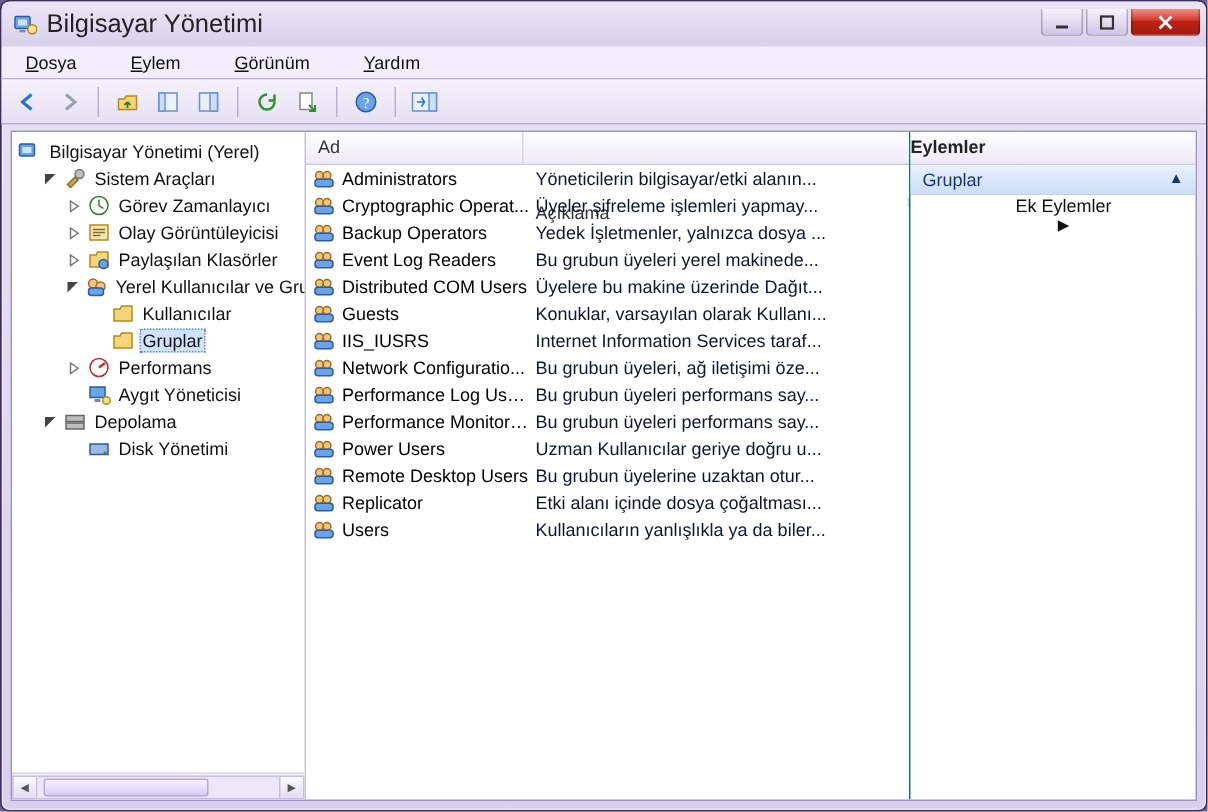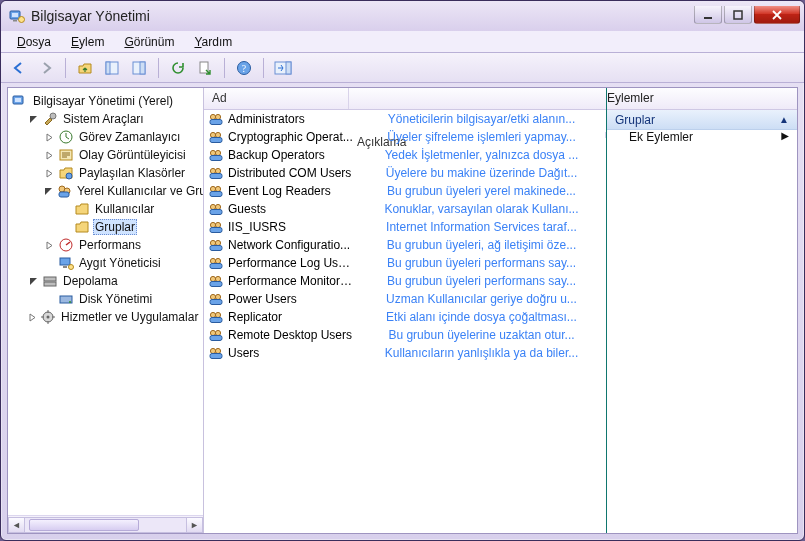--- a/index.html
+++ b/index.html
@@ -25,37 +25,37 @@
   
   .titlebar {
     height: 30px;
     display: flex;
     align-items: center;
     padding: 0 4px 0 8px;
     background: linear-gradient(#ece6f6, #d9cfec);
     border-radius: 6px 6px 0 0;
   }
   .titlebar .app-icon { width:16px; height:16px; margin-right:6px; }
-  .titlebar .title { flex:1; color:#222; font-size:14px; }
+  .titlebar .title { flex:1; color:#222; font-size:17px; }
   .winbtns { display:flex; gap:2px; align-items:flex-start; margin-top:-2px;}
   .winbtn {
     width:28px; height:18px; border-radius:0 0 3px 3px;
     display:flex; align-items:center; justify-content:center;
     border:1px solid rgba(0,0,0,0.25); border-top:none;
     background: linear-gradient(#f6f3fc, #cfc6e6);
     color:#333; font-size:10px;
   }
   .winbtn.close {
     width:46px;
     background: linear-gradient(#f08f85, #d2392a 45%, #bf2315 46%, #a01b0f);
     color:#fff;
   }
   
   .menubar {
-    height:22px; display:flex; align-items:center; gap:4px;
+    height:22px; display:flex; align-items:center; gap:20px;
     padding:0 8px; background:#f2eefb; border-bottom:1px solid #b9b0d6;
   }
   .menuitem {
     padding:2px 8px; color:#111; border-radius:2px;
   }
   .menuitem .ul { text-decoration: underline; }
   
   .toolbar {
     height:30px; display:flex; align-items:center; gap:3px; padding:2px 6px;
     background: linear-gradient(#f5f2fb,#e6e0f3);
@@ -110,35 +110,35 @@
   }
   .colh.name { width:145px; }
   .colh.desc { flex:1;margin-top:44px; }
   .list-body { flex:1; overflow:hidden; }
   .lrow {
     display:flex; align-items:center; height:18px; padding-left:4px;
     white-space:nowrap; overflow:hidden;
   }
   .lrow .gicon { width:16px; height:16px; margin-right:4px; flex-shrink:0;}
   .lrow .gname { width:125px; overflow:hidden; text-overflow:ellipsis; }
-  .lrow .gdesc { flex:1; overflow:hidden; text-overflow:ellipsis; color:#3b82f6; padding-left:4px;text-align:center;}
+  .lrow .gdesc { flex:1; overflow:hidden; text-overflow:ellipsis; color:#0f172a; padding-left:4px;}
   
   .actions-header {
     height:22px; background:linear-gradient(#fdfdff,#efeaf8);
-    border-bottom:1px solid #cfc8e4; padding:3px 0; font-weight:normal; color:#222;
+    border-bottom:1px solid #cfc8e4; padding:3px 0; font-weight:bold; color:#222;
   }
   .actions-sub {
     height:20px; display:flex; align-items:center; justify-content:space-between;
     padding:0 8px; background:linear-gradient(#e9f1fc,#cddef5);
     border-bottom:1px solid #bcd0ec; color:#15357a;
   }
   .actions-sub .arrow-up { font-size:10px; color:#15357a;}
   .actions-item {
-    height:22px; display:flex; align-items:flex-start; justify-content:space-between;
-    padding:0 8px 0 22px; color:#111;
+    height:22px; display:flex; align-items:center; justify-content:space-between;
+    padding:0 8px 0 22px; color:#111;flex-direction:column;
   }
   .actions-item .arrow-right { font-size:10px; color:#111;}
   
   svg { display:block; }
 </style>
 </head>
 <body>
 
 <div class="window">
 
@@ -413,37 +413,20 @@
                           <svg width="16" height="16">
                             <rect x="2" y="5" width="12" height="7" fill="#9bb8e0" stroke="#2a5ca0"></rect>
                             <circle cx="12" cy="11" r="1" fill="#2f8f2f"></circle>
                           </svg>
                         </span>
                     <span class="tlabel">Disk Yönetimi</span>
                   </div>
                     </li>
                 </ul>
               </li>
-              <li>
-                <div class="trow">
-                  <span class="toggle">
-                      <svg width="9" height="9">
-                        <path d="M2 1 L7 4.5 L2 8 Z" fill="none" stroke="#777"></path>
-                      </svg>
-                    </span>
-                  <span class="ticon">
-                      <svg width="16" height="16">
-                        <circle cx="8" cy="8" r="5" fill="#d8d8d8" stroke="#666"></circle>
-                        <circle cx="8" cy="8" r="1.5" fill="#666"></circle>
-                        <path d="M8 1v3M8 12v3M1 8h3M12 8h3" stroke="#666"></path>
-                      </svg>
-                    </span>
-                  <span class="tlabel">Hizmetler ve Uygulamalar</span>
-                </div>
-              </li>
             </ul>
           </li>
         </ul>
       </div>
       <div class="tree-scroll">
         <div class="arrow">◄</div>
         <div class="track">
           <div class="thumb"></div>
         </div>
         <div class="arrow">►</div>
@@ -490,42 +473,42 @@
             <span class="gdesc">Yedek İşletmenler, yalnızca dosya ...</span>
           </div>
           <div class="lrow">
             <span class="gicon">
               <svg width="16" height="16">
                 <circle cx="5" cy="6" r="2.6" fill="#f0c77a" stroke="#a06a1f"></circle>
                 <circle cx="10" cy="6" r="2.6" fill="#f0c77a" stroke="#a06a1f"></circle>
                 <rect x="2" y="8.5" width="12" height="5" rx="2" fill="#6aa3e8" stroke="#2a5ca0"></rect>
               </svg>
             </span>
+            <span class="gname">Event Log Readers</span>
+            <span class="gdesc">Bu grubun üyeleri yerel makinede...</span>
+          </div>
+          <div class="lrow">
+            <span class="gicon">
+              <svg width="16" height="16">
+                <circle cx="5" cy="6" r="2.6" fill="#f0c77a" stroke="#a06a1f"></circle>
+                <circle cx="10" cy="6" r="2.6" fill="#f0c77a" stroke="#a06a1f"></circle>
+                <rect x="2" y="8.5" width="12" height="5" rx="2" fill="#6aa3e8" stroke="#2a5ca0"></rect>
+              </svg>
+            </span>
             <span class="gname">Distributed COM Users</span>
             <span class="gdesc">Üyelere bu makine üzerinde Dağıt...</span>
           </div>
           <div class="lrow">
             <span class="gicon">
               <svg width="16" height="16">
                 <circle cx="5" cy="6" r="2.6" fill="#f0c77a" stroke="#a06a1f"></circle>
                 <circle cx="10" cy="6" r="2.6" fill="#f0c77a" stroke="#a06a1f"></circle>
                 <rect x="2" y="8.5" width="12" height="5" rx="2" fill="#6aa3e8" stroke="#2a5ca0"></rect>
               </svg>
             </span>
-            <span class="gname">Event Log Readers</span>
-            <span class="gdesc">Bu grubun üyeleri yerel makinede...</span>
-          </div>
-          <div class="lrow">
-            <span class="gicon">
-              <svg width="16" height="16">
-                <circle cx="5" cy="6" r="2.6" fill="#f0c77a" stroke="#a06a1f"></circle>
-                <circle cx="10" cy="6" r="2.6" fill="#f0c77a" stroke="#a06a1f"></circle>
-                <rect x="2" y="8.5" width="12" height="5" rx="2" fill="#6aa3e8" stroke="#2a5ca0"></rect>
-              </svg>
-            </span>
             <span class="gname">Guests</span>
             <span class="gdesc">Konuklar, varsayılan olarak Kullanı...</span>
           </div>
           <div class="lrow">
             <span class="gicon">
               <svg width="16" height="16">
                 <circle cx="5" cy="6" r="2.6" fill="#f0c77a" stroke="#a06a1f"></circle>
                 <circle cx="10" cy="6" r="2.6" fill="#f0c77a" stroke="#a06a1f"></circle>
                 <rect x="2" y="8.5" width="12" height="5" rx="2" fill="#6aa3e8" stroke="#2a5ca0"></rect>
               </svg>
@@ -578,33 +561,33 @@
             <span class="gdesc">Uzman Kullanıcılar geriye doğru u...</span>
           </div>
           <div class="lrow">
             <span class="gicon">
               <svg width="16" height="16">
                 <circle cx="5" cy="6" r="2.6" fill="#f0c77a" stroke="#a06a1f"></circle>
                 <circle cx="10" cy="6" r="2.6" fill="#f0c77a" stroke="#a06a1f"></circle>
                 <rect x="2" y="8.5" width="12" height="5" rx="2" fill="#6aa3e8" stroke="#2a5ca0"></rect>
               </svg>
             </span>
+            <span class="gname">Remote Desktop Users</span>
+            <span class="gdesc">Bu grubun üyelerine uzaktan otur...</span>
+          </div>
+          <div class="lrow">
+            <span class="gicon">
+              <svg width="16" height="16">
+                <circle cx="5" cy="6" r="2.6" fill="#f0c77a" stroke="#a06a1f"></circle>
+                <circle cx="10" cy="6" r="2.6" fill="#f0c77a" stroke="#a06a1f"></circle>
+                <rect x="2" y="8.5" width="12" height="5" rx="2" fill="#6aa3e8" stroke="#2a5ca0"></rect>
+              </svg>
+            </span>
             <span class="gname">Replicator</span>
             <span class="gdesc">Etki alanı içinde dosya çoğaltması...</span>
-          </div>
-          <div class="lrow">
-            <span class="gicon">
-              <svg width="16" height="16">
-                <circle cx="5" cy="6" r="2.6" fill="#f0c77a" stroke="#a06a1f"></circle>
-                <circle cx="10" cy="6" r="2.6" fill="#f0c77a" stroke="#a06a1f"></circle>
-                <rect x="2" y="8.5" width="12" height="5" rx="2" fill="#6aa3e8" stroke="#2a5ca0"></rect>
-              </svg>
-            </span>
-            <span class="gname">Remote Desktop Users</span>
-            <span class="gdesc">Bu grubun üyelerine uzaktan otur...</span>
           </div>
           <div class="lrow">
             <span class="gicon">
               <svg width="16" height="16">
                 <circle cx="5" cy="6" r="2.6" fill="#f0c77a" stroke="#a06a1f"></circle>
                 <circle cx="10" cy="6" r="2.6" fill="#f0c77a" stroke="#a06a1f"></circle>
                 <rect x="2" y="8.5" width="12" height="5" rx="2" fill="#6aa3e8" stroke="#2a5ca0"></rect>
               </svg>
             </span>
             <span class="gname">Users</span>

